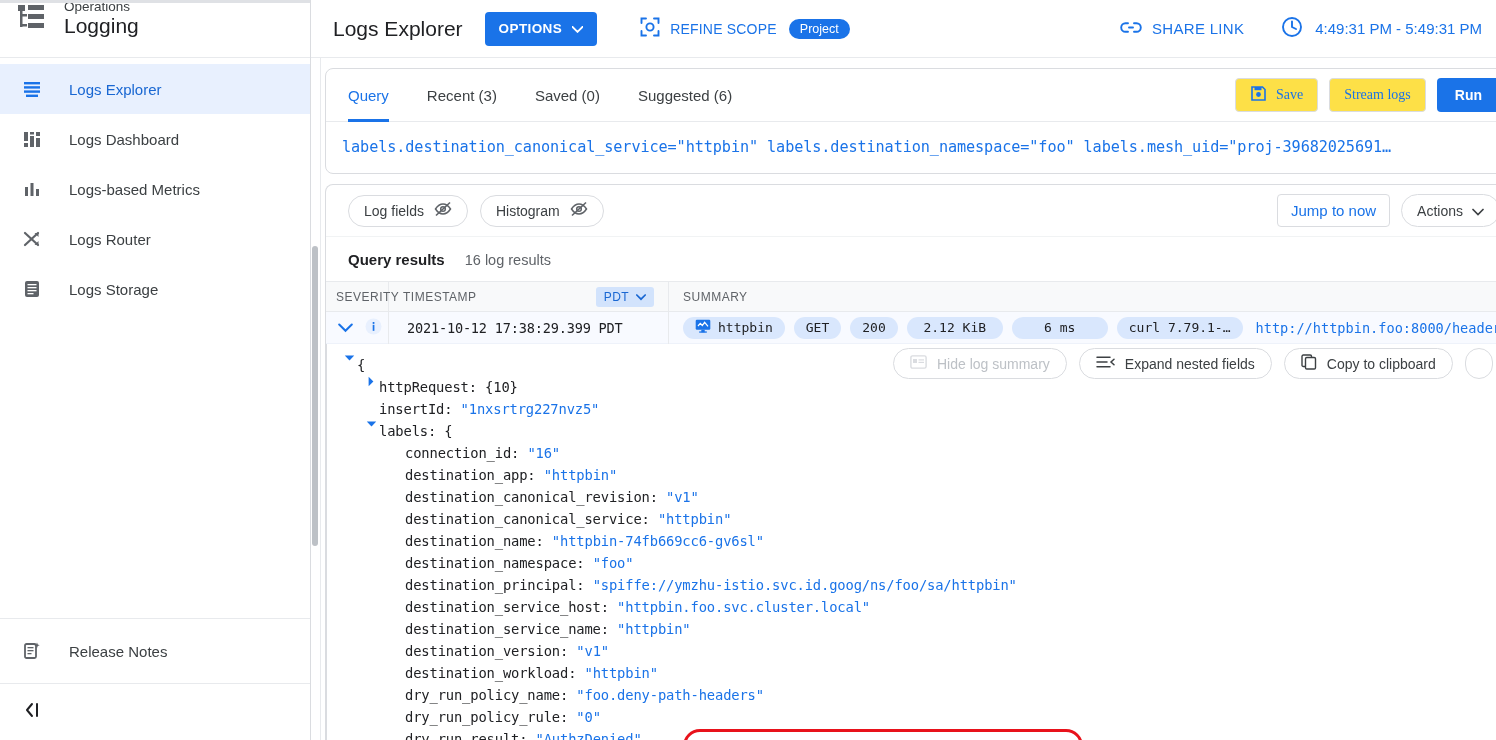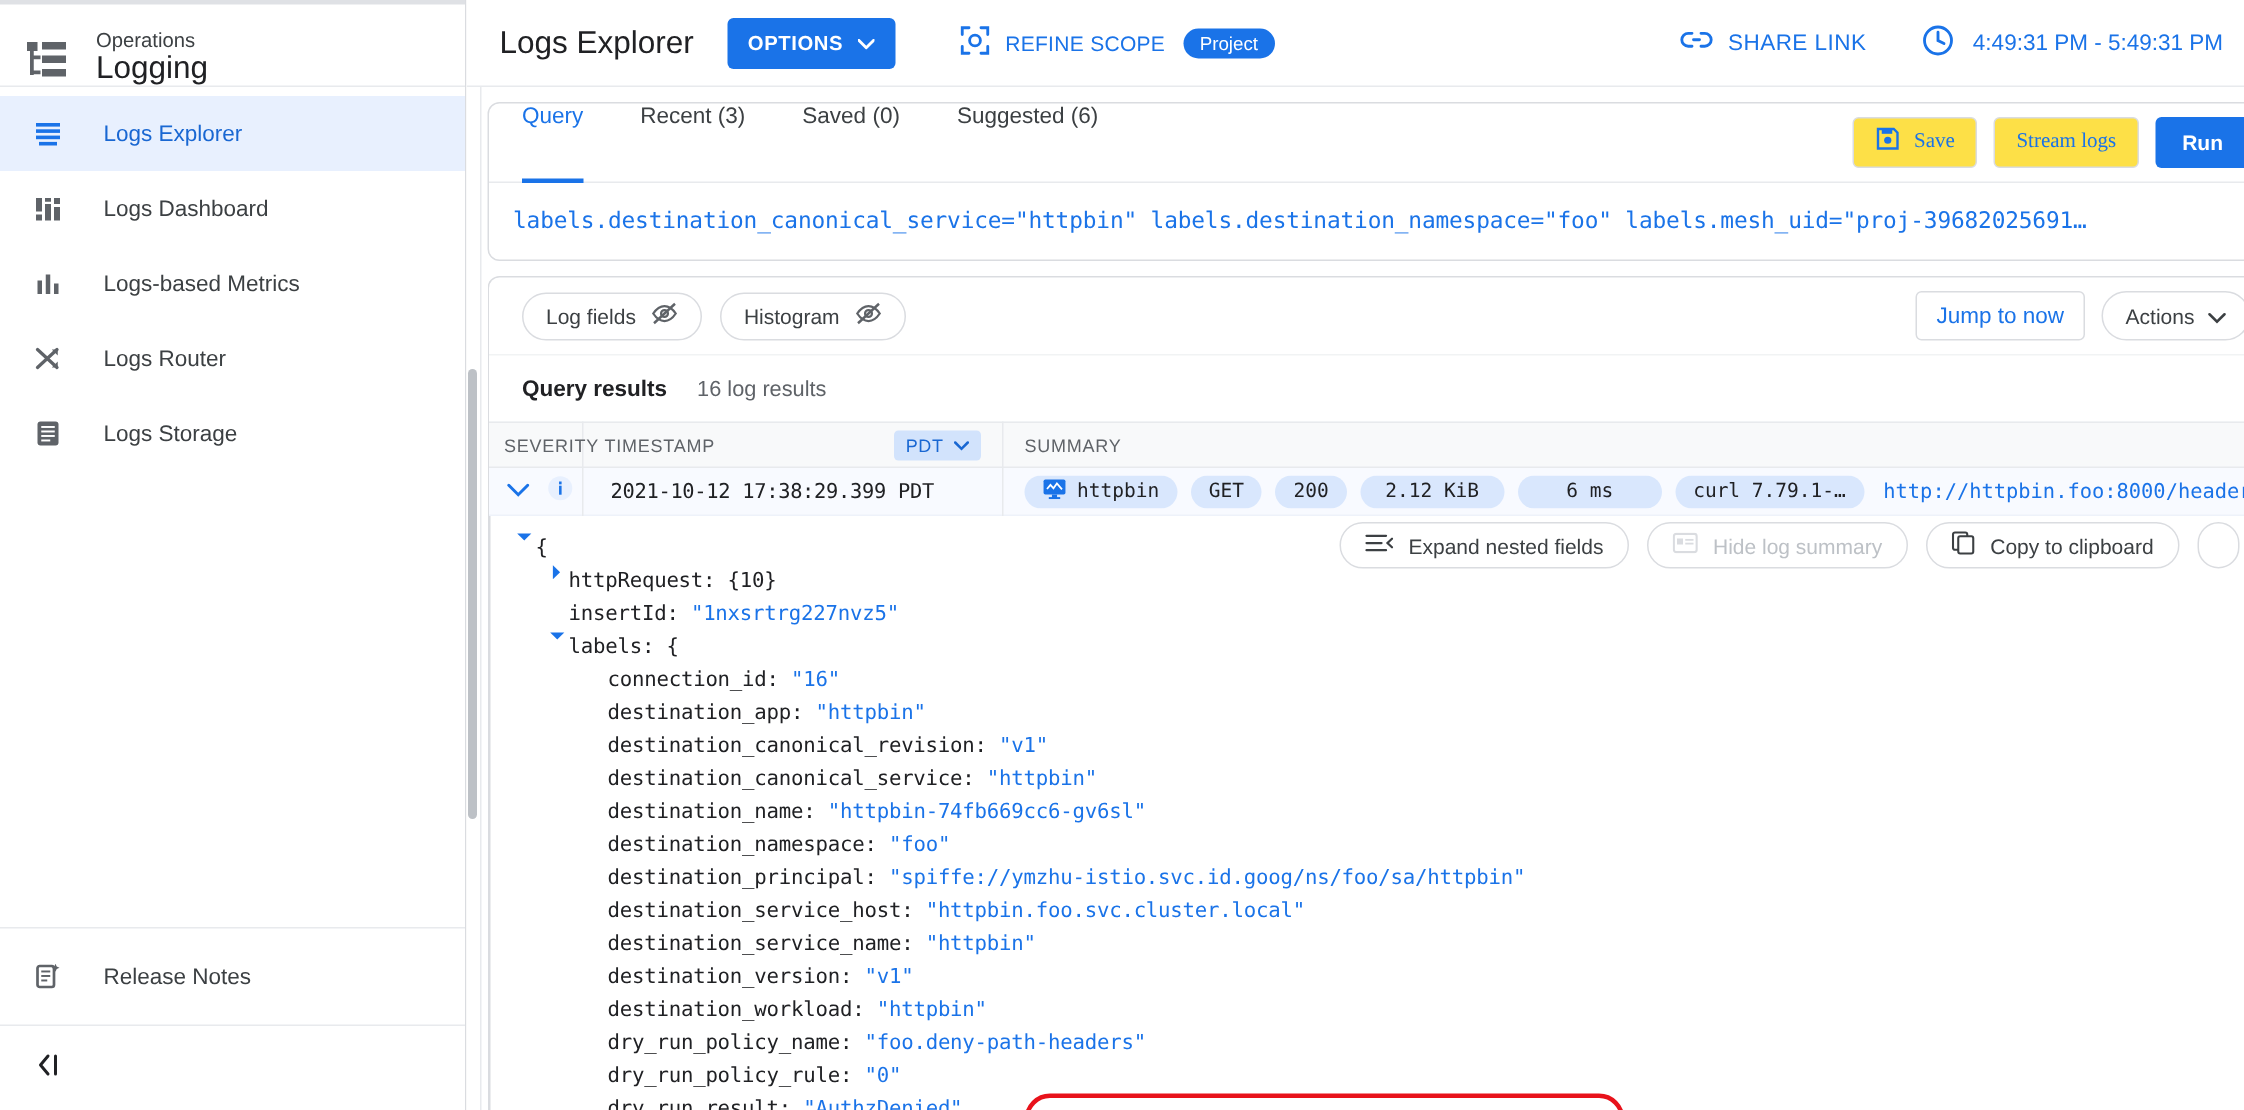--- a/index.html
+++ b/index.html
@@ -15,21 +15,21 @@
   
   .sidebar {
     width: 311px; height: 740px;
     background: #fff;
     border-right: 1px solid #dadce0;
     display: flex; flex-direction: column;
     flex: 0 0 311px;
     position: relative;
   }
   .brand {
-    height: 58px; display: flex; align-items: flex-end;
+    height: 58px; display: flex; align-items: flex-start;
     padding: 0 18px 0 14px; gap: 16px;
     border-bottom: 1px solid #e8eaed;
   }
   .brand-icon { width: 34px; height: 34px; flex: 0 0 34px; display:flex; align-items:center; justify-content:center; }
   .brand-text { display: flex; flex-direction: column; line-height: 1.05; }
   .brand-sub { font-size: 13.5px; color: #3c4043; }
   .brand-title { font-size: 21px; color: #202124; font-weight: 400; margin-top: 1px; }
 
   .nav { padding-top: 6px; flex: 1 1 auto; }
   .nav-item {
@@ -99,21 +99,21 @@
   .content { flex: 1 1 auto; background: #fff; overflow: hidden; position: relative; }
   .query-card {
     margin: 10px 0 0 14px;
     border: 1px solid #dadce0; border-radius: 8px;
     background: #fff;
     min-width: 1190px;
   }
   .tabs-row { display: flex; align-items: center; height: 53px; border-bottom: 1px solid #e8eaed; padding: 0 14px 0 22px; }
   .tab {
     font-size: 15px; color: #3c4043; margin-right: 38px; cursor: pointer;
-    height: 53px; display: flex; position: relative; white-space: nowrap;
+    height: 53px; display: flex; align-items: center; position: relative; white-space: nowrap;
   }
   .tab.active { color: #1a73e8; }
   .tab.active::after {
     content: ""; position: absolute; left: 0; right: 0; bottom: 0; height: 3px; background: #1a73e8;
   }
   .tabs-actions { margin-left: auto; display: flex; align-items: center; gap: 11px; }
   .btn-outline {
     border: 1px solid #dadce0; background: #fde047; border-radius: 4px;
     height: 34px; padding: 0 14px; font-size: 14px; color: #1a73e8;
     display: inline-flex; align-items: center; gap: 9px; cursor: pointer;
@@ -550,44 +550,44 @@
             <span class="sum-chip w-size">2.12 KiB</span>
             <span class="sum-chip w-lat">6 ms</span>
             <span class="sum-chip">curl 7.79.1-…</span>
             <span class="sum-url">http://httpbin.foo:8000/headers</span>
           </div>
         </div>
 
         <div class="detail">
 
           <div class="detail-actions">
+            <button class="act-pill disabled">
+              <span>
+                <svg width="17" height="14" viewBox="0 0 17 14" fill="none" stroke="#dadce0" stroke-width="1.4">
+                  <rect x="0.9" y="0.9" width="15.2" height="12.2" rx="1.6"></rect>
+                  <rect x="3" y="4" width="4" height="4" fill="#dadce0" stroke="none"></rect>
+                  <rect x="8.5" y="4.3" width="5.5" height="1.2" fill="#dadce0" stroke="none"></rect>
+                  <rect x="8.5" y="6.8" width="5.5" height="1.2" fill="#dadce0" stroke="none"></rect>
+                </svg>
+              </span>
+              <span>Hide log summary</span>
+            </button>
+
             <button class="act-pill">
               <span>
                 <svg width="19" height="14" viewBox="0 0 19 14" fill="none" stroke="#3c4043" stroke-width="1.5" stroke-linecap="round">
                   <path d="M1 2.2 L14 2.2"></path>
                   <path d="M1 7 L11 7"></path>
                   <path d="M1 11.8 L14 11.8"></path>
                   <path d="M18 4.2 L15 7 L18 9.8"></path>
                 </svg>
               </span>
               <span>Expand nested fields</span>
             </button>
 
-            <button class="act-pill disabled">
-              <span>
-                <svg width="17" height="14" viewBox="0 0 17 14" fill="none" stroke="#dadce0" stroke-width="1.4">
-                  <rect x="0.9" y="0.9" width="15.2" height="12.2" rx="1.6"></rect>
-                  <rect x="3" y="4" width="4" height="4" fill="#dadce0" stroke="none"></rect>
-                  <rect x="8.5" y="4.3" width="5.5" height="1.2" fill="#dadce0" stroke="none"></rect>
-                  <rect x="8.5" y="6.8" width="5.5" height="1.2" fill="#dadce0" stroke="none"></rect>
-                </svg>
-              </span>
-              <span>Hide log summary</span>
-            </button>
-
             <button class="act-pill">
               <span>
                 <svg width="16" height="16" viewBox="0 0 16 16" fill="none" stroke="#3c4043" stroke-width="1.4">
                   <rect x="1" y="1" width="9.5" height="11.5" rx="1.3"></rect>
                   <rect x="4.5" y="3.5" width="10" height="11.5" rx="1.3" fill="#fff"></rect>
                 </svg>
               </span>
               <span>Copy to clipboard</span>
             </button>
 

